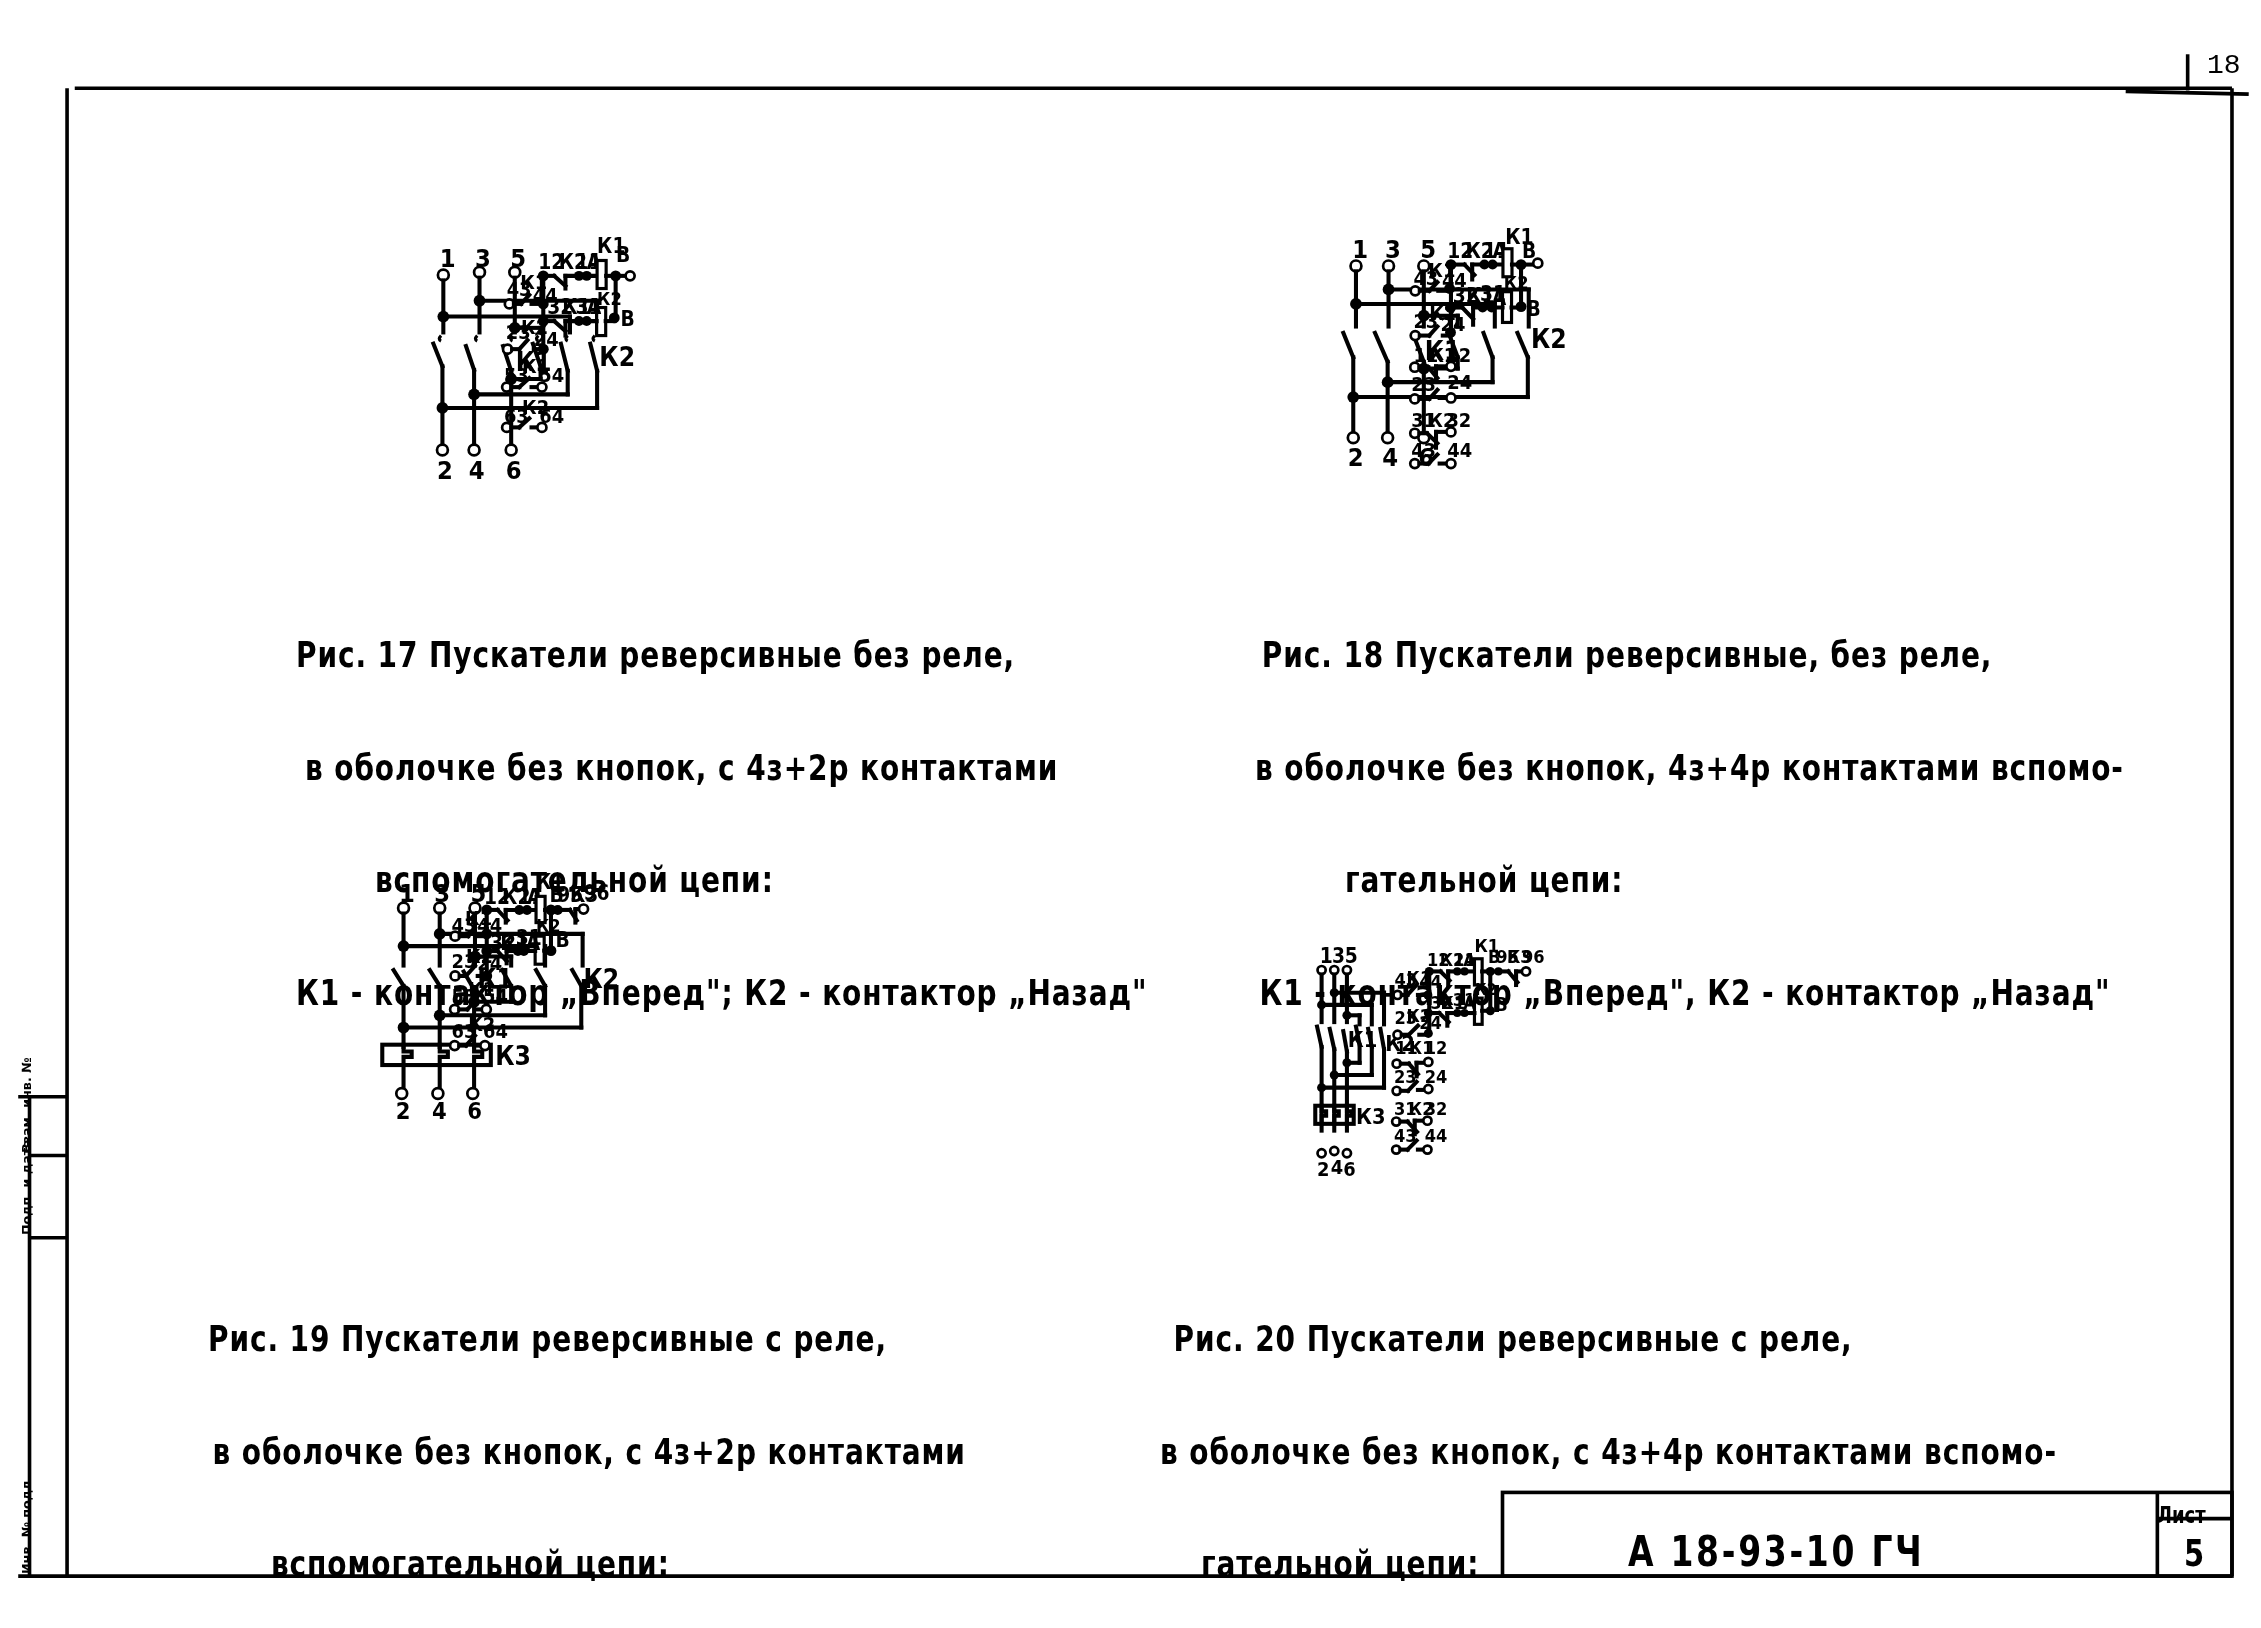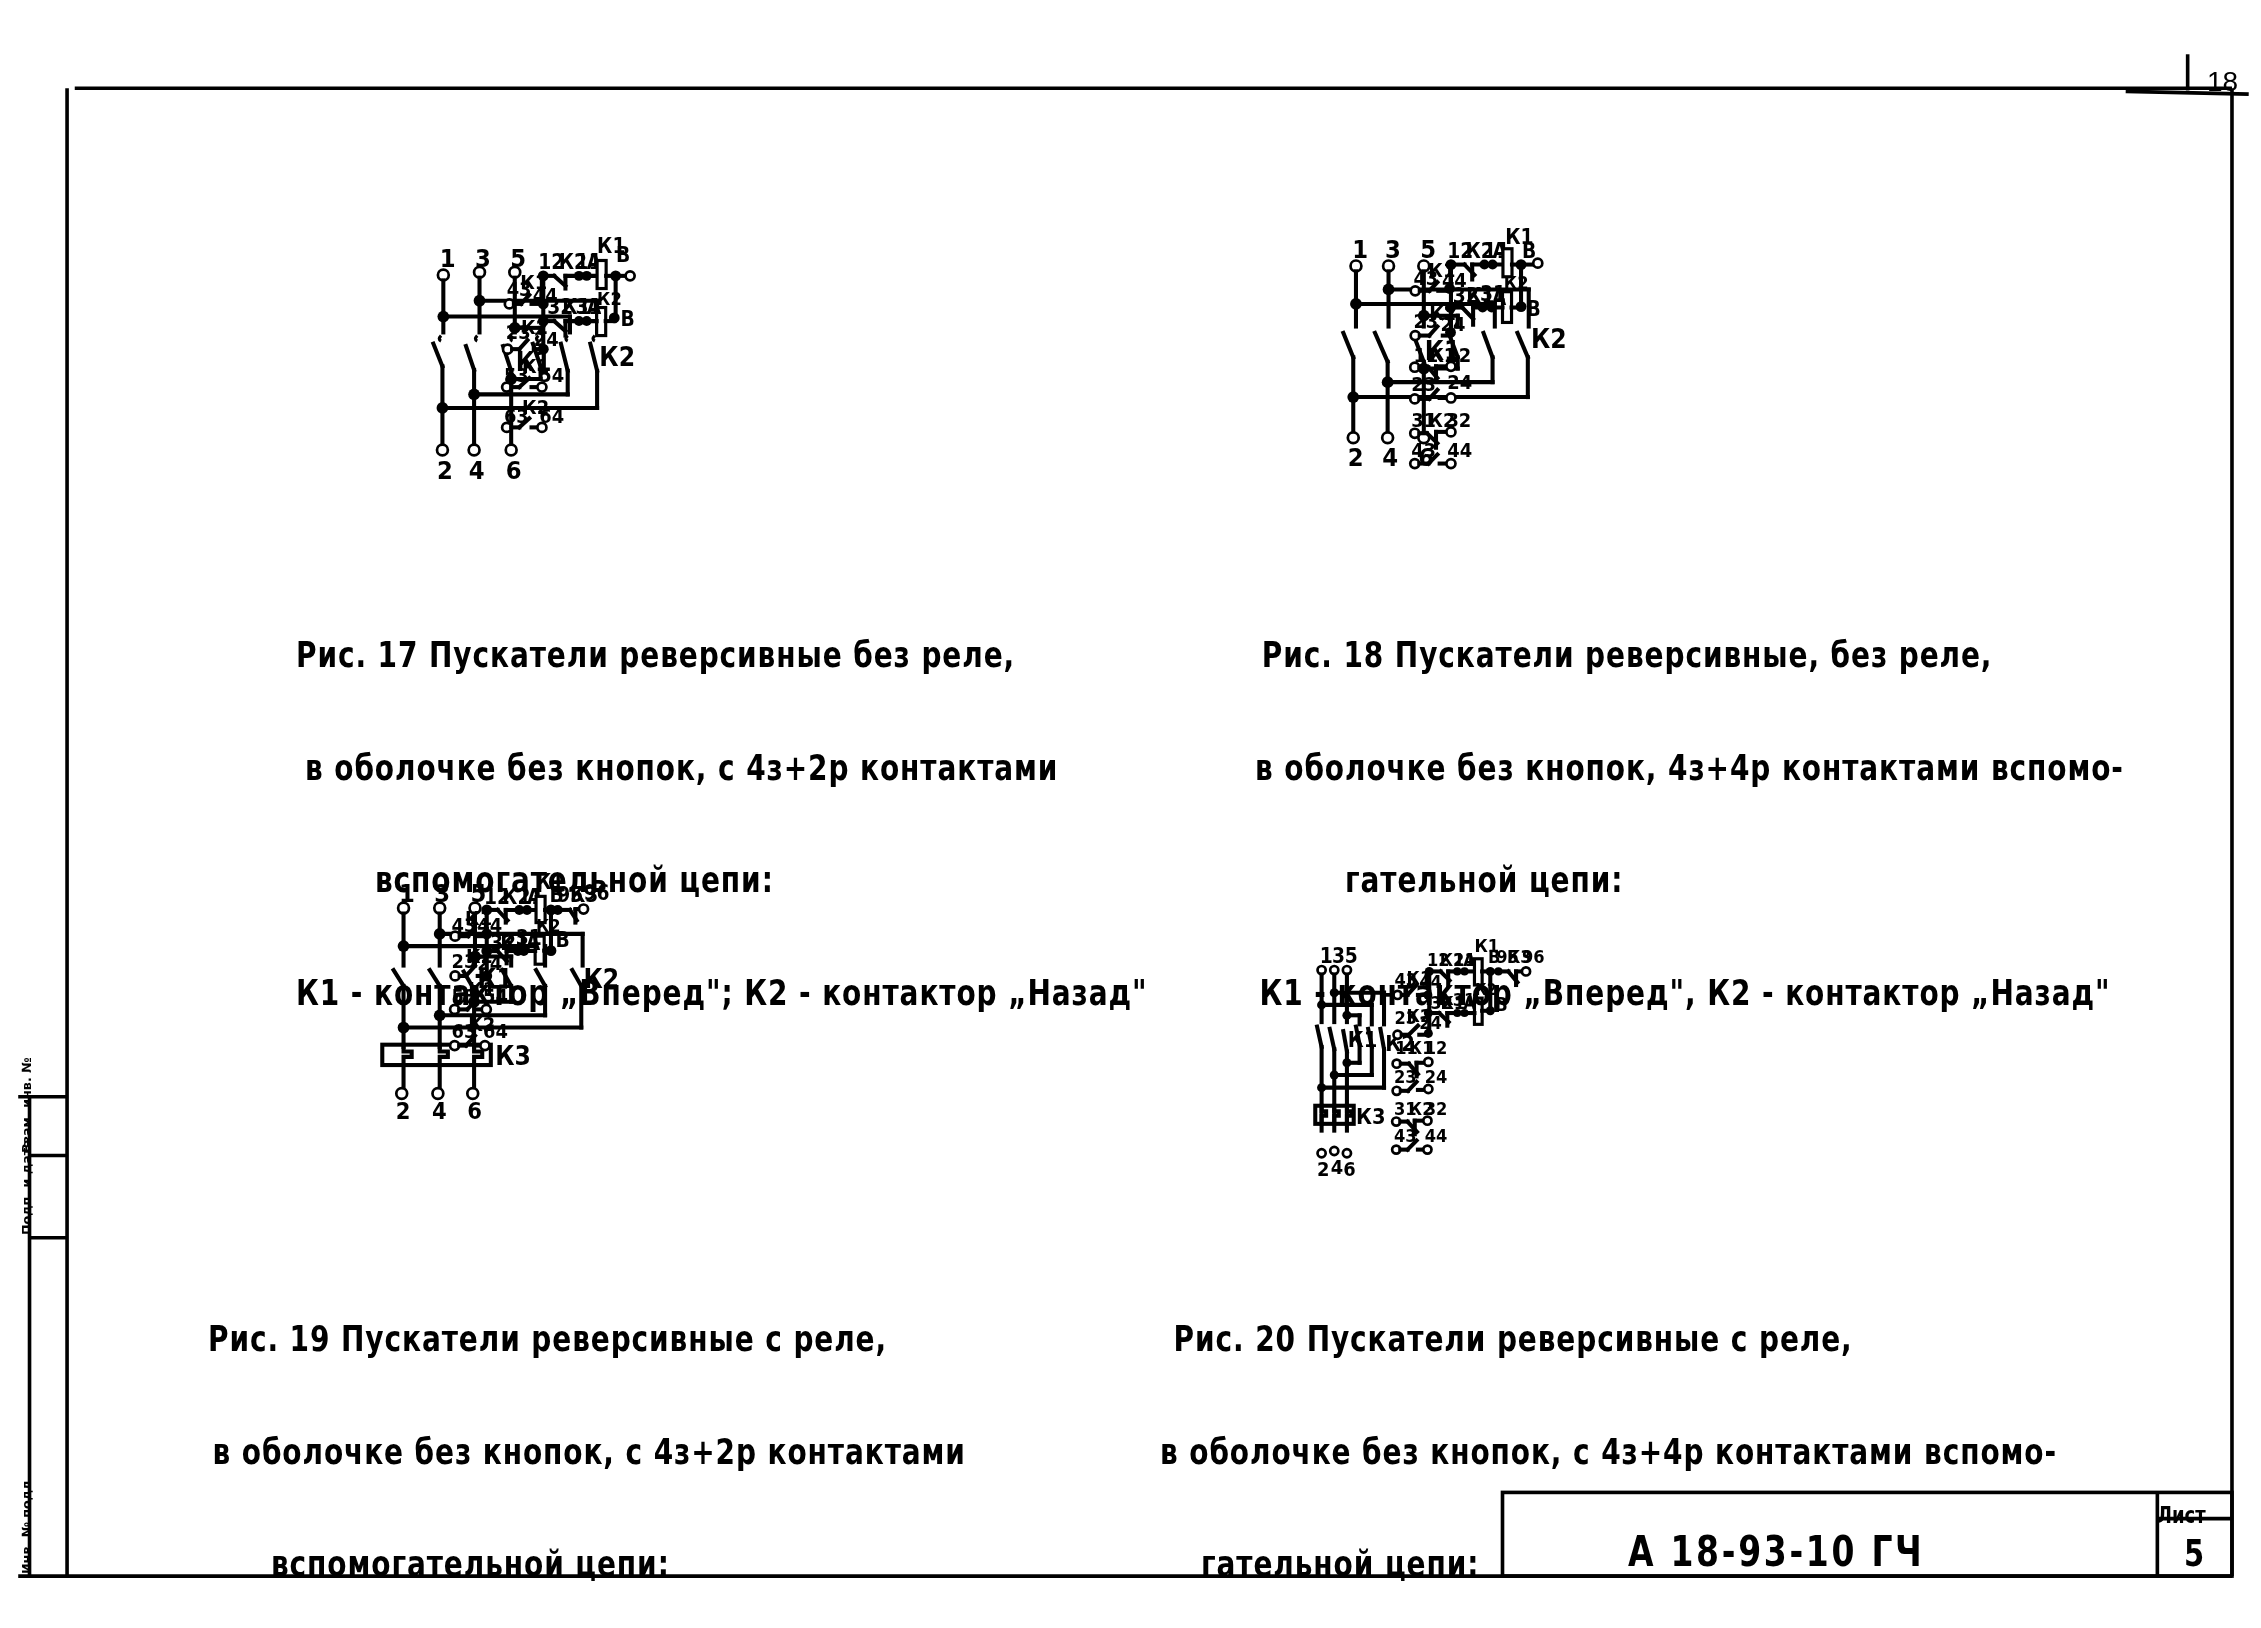--- a/index.html
+++ b/index.html
@@ -10,21 +10,21 @@
   .thin{stroke:#000;stroke-width:7;fill:none;}
   .frame{stroke:#000;stroke-width:8;fill:none;}
   .dot{fill:#000;}
   .term{fill:#fff;stroke:#000;stroke-width:6;}
   .coil{fill:#fff;stroke:#000;stroke-width:7;}
   .caption{position:absolute;font-family:"DejaVu Sans","Liberation Sans",sans-serif;font-weight:bold;font-size:28px;line-height:30px;letter-spacing:0.9px;white-space:pre;transform:scaleY(1.25);transform-origin:top left;}
   .caption div{white-space:pre;}
   .tb-code{position:absolute;left:1628px;top:1526px;font-family:"DejaVu Sans","Liberation Sans",sans-serif;font-size:33px;font-weight:bold;letter-spacing:2.7px;transform:scaleY(1.3);transform-origin:top left;}
   .tb-sheet-label{position:absolute;left:2157px;top:1501px;font-family:"DejaVu Sans","Liberation Sans",sans-serif;font-size:18px;font-weight:bold;transform:scaleY(1.3);transform-origin:top left;}
   .tb-sheet-num{position:absolute;left:2184px;top:1531px;font-family:"DejaVu Sans","Liberation Sans",sans-serif;font-size:29px;font-weight:bold;transform:scaleY(1.3);transform-origin:top left;}
-  .page-num{position:absolute;left:2207px;top:66px;font-family:Liberation Sans, sans-serif;font-size:28px;}
+  .page-num{position:absolute;left:2207px;top:50px;font-family:Liberation Mono, monospace;font-size:28px;}
   .stamp{position:absolute;font-family:"DejaVu Sans","Liberation Sans",sans-serif;font-size:12.7px;font-weight:bold;transform:rotate(-90deg);transform-origin:left top;white-space:nowrap;}
 </style>
 </head>
 <body>
 
 <svg width="2271" height="1629" viewBox="0 0 5021 3602" xmlns="http://www.w3.org/2000/svg">
 
   <g>
     <line class="frame" x1="165" y1="195" x2="4935" y2="195"></line>
     <line class="frame" x1="4935" y1="195" x2="4935" y2="3485"></line>

